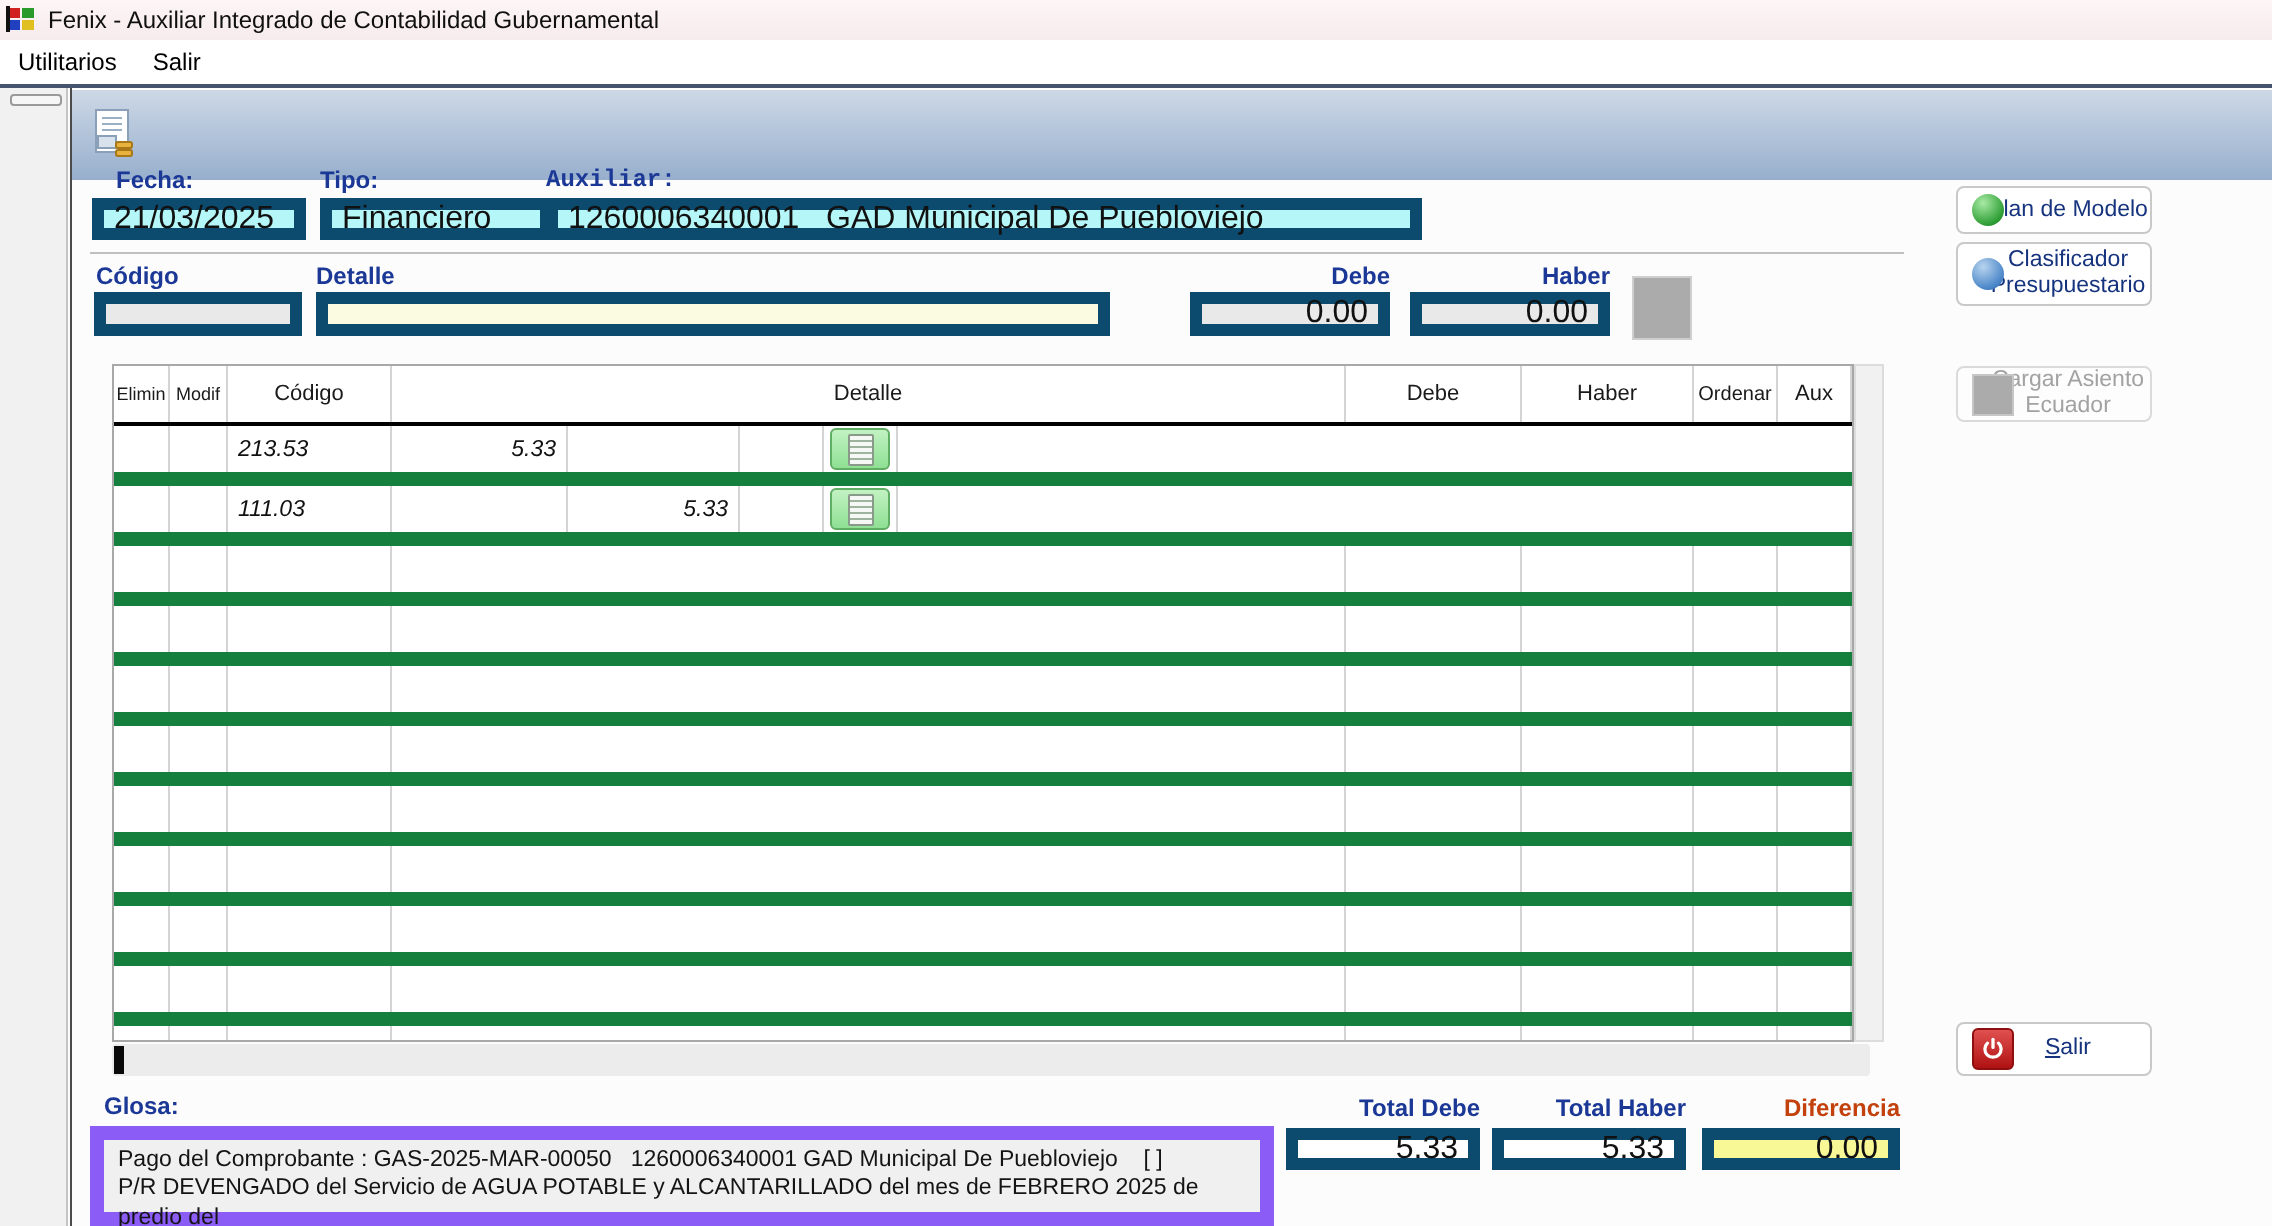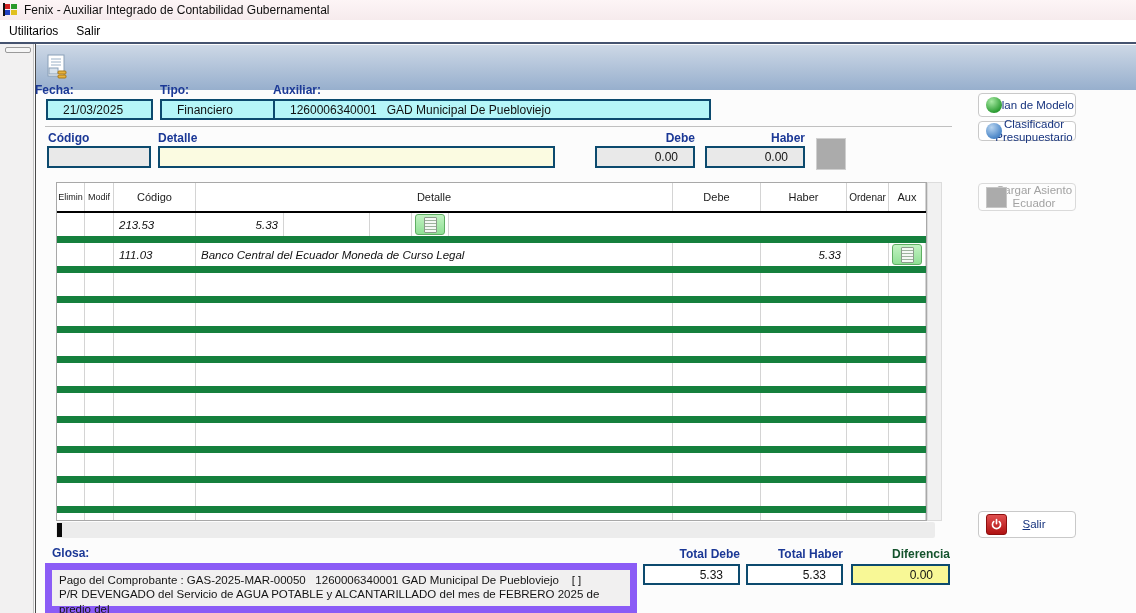--- a/index.html
+++ b/index.html
@@ -18,22 +18,22 @@
     display:flex;align-items:center;}
   .menuitem{padding:2px 9px;color:#000000;}
   .topline{left:0;top:42px;width:1136px;height:2px;background:#45536f;}
   .leftstrip{left:0;top:44px;width:34px;height:569px;background:#f2f1f1;border-right:1px solid #c4c4c4;}
   .grip{left:5px;top:3px;width:24px;height:4px;border:1px solid #9a9a9a;border-radius:2px;background:#f6f6f6;position:absolute;}
   .mainpanel{left:35px;top:44px;width:1101px;height:569px;background:#fcfcfc;border-left:1px solid #4a4a4a;}
   .toolband{left:36px;top:45px;width:1100px;height:45px;
     background:linear-gradient(#cdd8e6,#97afcd);}
   
   .lbl{font-weight:bold;color:#1b3896;font-size:12px;white-space:pre;}
-  .fld{height:21px;border:2px solid #0c4a6e;display:flex;align-items:center;
-    padding:0 15px;font-size:12px;white-space:pre;background:#fff;}
+  .fld{height:21px;border:6px solid #0c4a6e;display:flex;align-items:center;
+    padding:0 5px;font-size:16px;white-space:pre;background:#fff;}
   .cyan{background:#b5f6f8;}
   .gray{background:#e9e9e9;}
   .yellowpale{background:#fbfbe1;}
   .num{justify-content:flex-end;}
   .sep{border-top:1px solid #c0c0c0;height:0;}
   .sqbtn{background:#ababab;border:1px solid #cfcfcf;}
   
   .grid{left:56px;top:182px;width:871px;height:339px;border:1px solid #a8a8a8;background:#fff;overflow:hidden;}
   .trh{display:flex;height:28px;border-bottom:2px solid #000;}
   .tr{display:flex;height:23px;border-bottom:7px solid #15803d;font-style:italic;}
@@ -49,21 +49,21 @@
     background:linear-gradient(#c2f2c2,#8fe094);display:flex;align-items:center;justify-content:center;cursor:pointer;}
   .auxdoc{width:11px;height:14px;background:#f5f8f5;border:1px solid #8a9a8a;border-radius:1px;
     background-image:repeating-linear-gradient(#f5f8f5 0 2px,#9db39d 2px 3px);}
   .vscroll{left:927px;top:182px;width:15px;height:339px;background:#f1f1f1;border:1px solid #dcdcdc;}
   .hscroll{left:56px;top:522px;width:879px;height:16px;background:#ececec;border-radius:2px;}
   .hthumb{left:1px;top:1px;width:5px;height:14px;background:#0a0a0a;position:absolute;}
   
   .glosabox{left:45px;top:563px;width:592px;height:50px;background:#f1f0f0;border:7px solid #8b5cf6;
     padding:3px 7px;font-size:11.5px;line-height:1.26;white-space:pre-wrap;color:#141414;}
   .totlbl{font-weight:bold;color:#1b3896;font-size:12px;text-align:right;}
-  .reda{color:#14532d;}
+  .reda{color:#c2410c;}
   .yellowtot{background:#f8f896;}
   
   .sidebtn{left:978px;width:98px;background:#fff;border:1px solid #c9c9c9;border-radius:4px;
     display:flex;align-items:center;color:#16337e;font-size:11.5px;cursor:pointer;
     justify-content:center;text-align:center;line-height:1.12;position:absolute;box-sizing:border-box;}
   .sidebtn .bicon{position:absolute;left:7px;}
   .sphere{width:16px;height:16px;border-radius:50%;}
   .sphere.green{background:radial-gradient(circle at 35% 28%,#a8eaa4,#2e9e35 70%,#1d7a24);}
   .sphere.blue{background:radial-gradient(circle at 35% 28%,#b8d4ef,#4a86c8 70%,#30639c);}
   .disabledbtn{border-color:#dadada;color:#a2a2a2;cursor:default;background:#fdfdfd;}
@@ -103,27 +103,27 @@
     <rect x="3" y="1" width="16" height="21" fill="#ffffff" stroke="#8aa0b8"></rect>
     <line x1="6" y1="5" x2="16" y2="5" stroke="#9ab0c6"></line>
     <line x1="6" y1="8" x2="16" y2="8" stroke="#9ab0c6"></line>
     <line x1="6" y1="11" x2="16" y2="11" stroke="#9ab0c6"></line>
     <rect x="4" y="14" width="9" height="6" fill="#d8e2ec" stroke="#8aa0b8"></rect>
     <rect x="13" y="17" width="8" height="3" rx="1" fill="#e8b23c" stroke="#a87818"></rect>
     <rect x="13" y="21" width="8" height="3" rx="1" fill="#e8b23c" stroke="#a87818"></rect>
   </svg>
 </div>
 
-<div class="abs lbl" style="left:35px;top:83px;">Fecha:</div>
+<div class="abs lbl" style="left:58px;top:83px;">Fecha:</div>
 <div class="abs fld cyan" style="left:46px;top:99px;width:107px;">21/03/2025</div>
 
 <div class="abs lbl" style="left:160px;top:83px;">Tipo:</div>
 <div class="abs fld cyan" style="left:160px;top:99px;width:116px;">Financiero</div>
 
-<div class="abs lbl" style="left:273px;top:83px;">Auxiliar:</div>
+<div class="abs lbl" style="left:273px;top:83px;font-family:Liberation Mono, monospace;">Auxiliar:</div>
 <div class="abs fld cyan" style="left:273px;top:99px;width:438px;">1260006340001   GAD Municipal De Puebloviejo</div>
 
 <div class="abs sep" style="left:45px;top:126px;width:907px;"></div>
 
 <div class="abs lbl" style="left:48px;top:131px;">Código</div>
 <div class="abs fld gray" style="left:47px;top:146px;width:104px;height:22px;"></div>
 
 <div class="abs lbl" style="left:158px;top:131px;">Detalle</div>
 <div class="abs fld yellowpale" style="left:158px;top:146px;width:397px;height:22px;"></div>
 
@@ -158,21 +158,20 @@
       <div class="auxbtn">
           <div class="auxdoc"></div>
         </div>
     </div>
   </div>
 
   <div class="tr">
     <div class="td c0"></div>
     <div class="td c1"></div>
     <div class="td c2">111.03</div>
-    <div class="td c3">Banco Central del Ecuador Moneda de Curso Legal</div>
     <div class="td c4"></div>
     <div class="td c5">5.33</div>
     <div class="td c6"></div>
     <div class="td c7">
       <div class="auxbtn">
           <div class="auxdoc"></div>
         </div>
     </div>
   </div>
 
@@ -319,21 +318,21 @@
 <div class="abs fld num" style="left:746px;top:564px;width:97px;">5.33</div>
 
 <div class="abs totlbl reda" style="left:851px;top:547px;width:99px;">Diferencia</div>
 <div class="abs fld num yellowtot" style="left:851px;top:564px;width:99px;">0.00</div>
 
 <div class="sidebtn" style="top:93px;height:24px;">
   <span class="bicon sphere green"></span>
   <span class="btxt2">Plan de Modelo</span>
 </div>
 
-<div class="sidebtn" style="top:121px;height:20px;">
+<div class="sidebtn" style="top:121px;height:32px;">
   <span class="bicon sphere blue"></span>
   <span class="btxt2"><span>Clasificador</span><br>
   <span>Presupuestario</span></span>
 </div>
 
 <div class="sidebtn disabledbtn" style="top:183px;height:28px;">
   <span class="bicon graysq"></span>
   <span class="btxt2"><span class="uline">C</span><span>argar Asiento</span><br>
   <span>Ecuador</span></span>
 </div>

